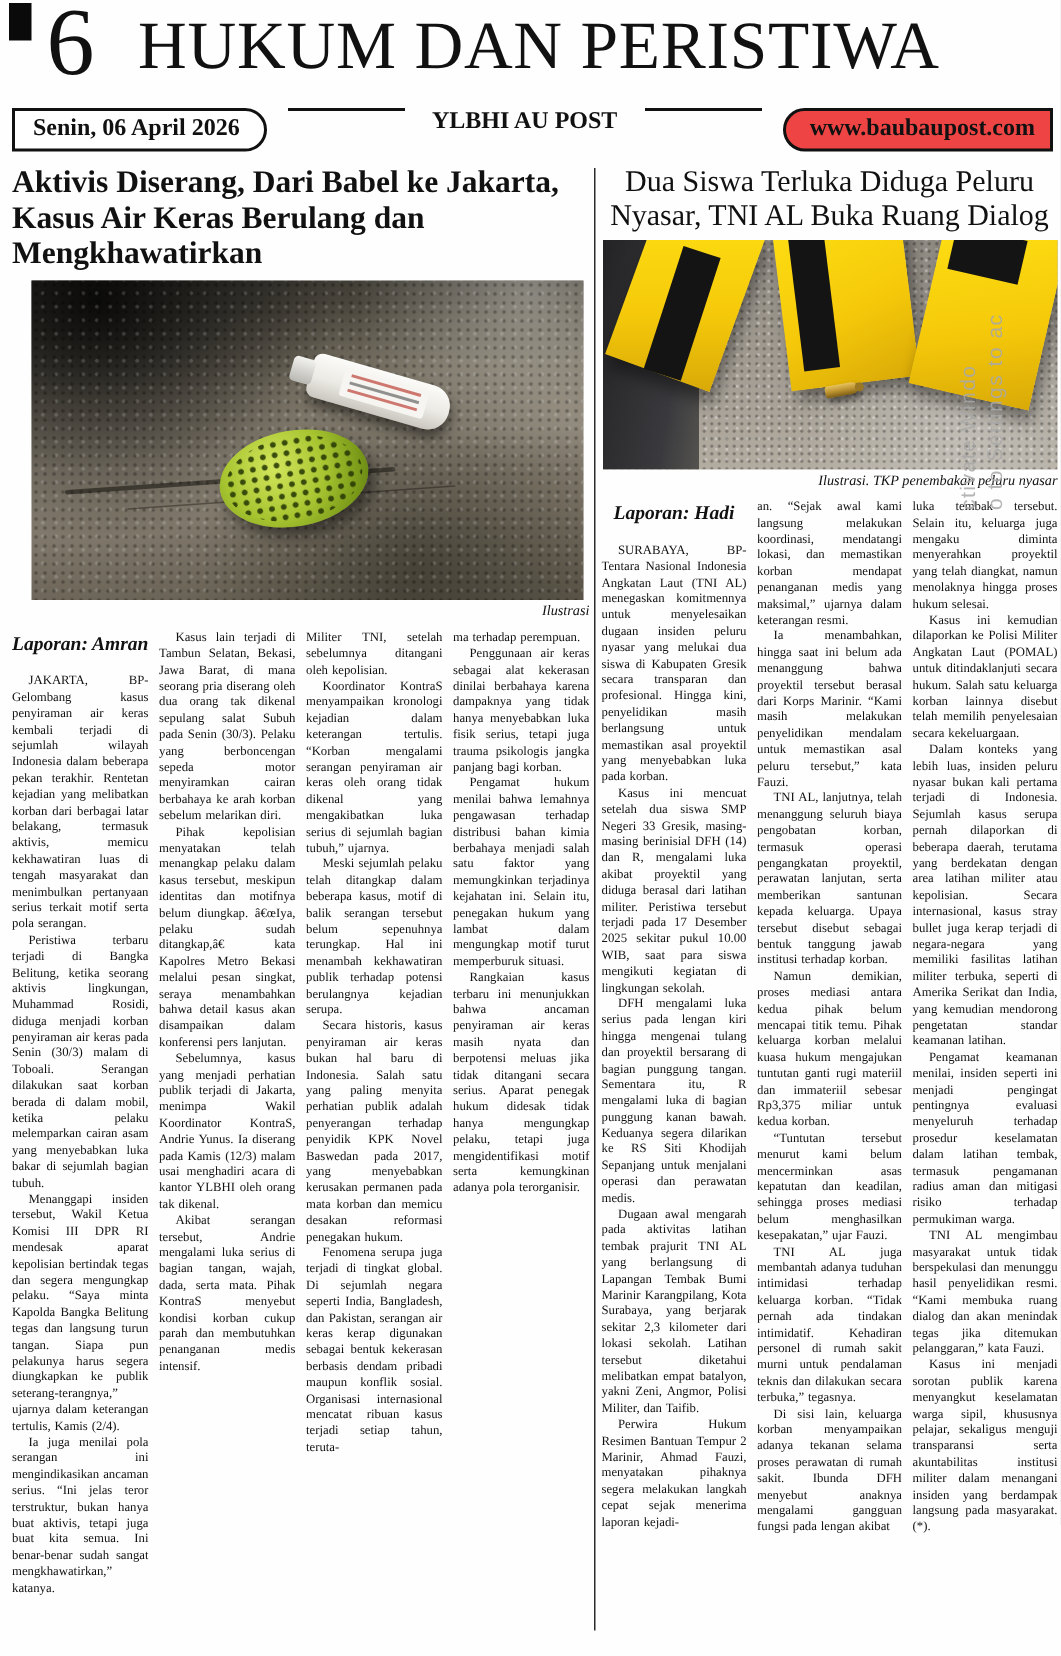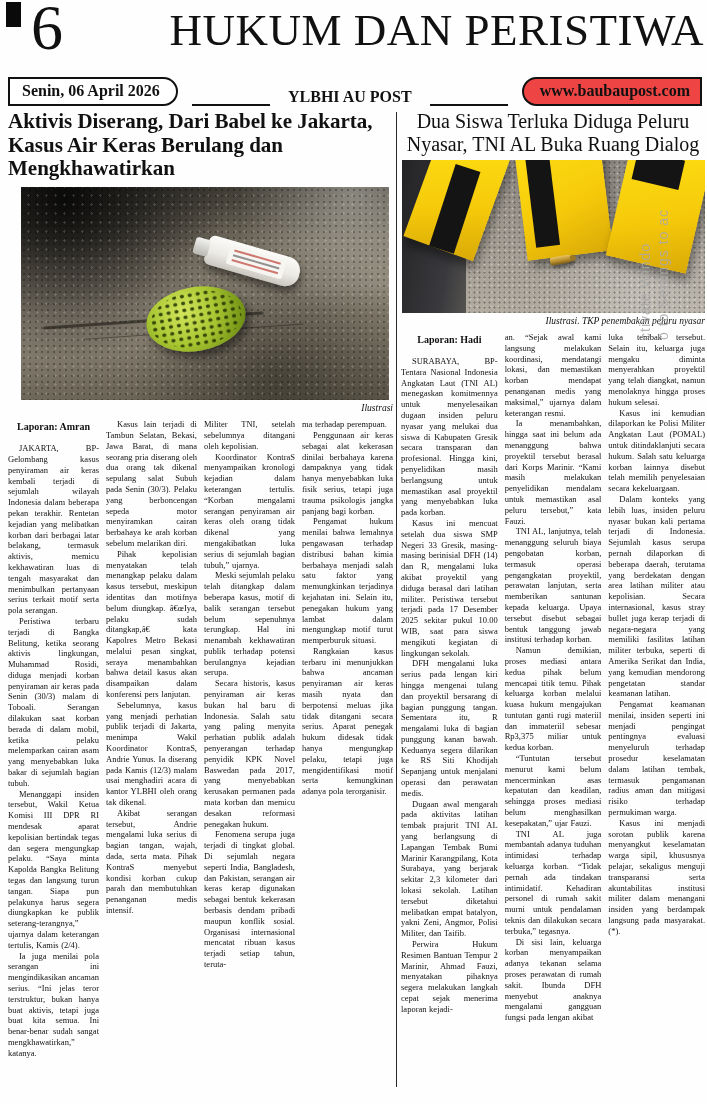--- a/index.html
+++ b/index.html
@@ -2,23 +2,23 @@
 <html><head>
 <meta charset="utf-8">
 <style>
   html,body{margin:0;padding:0;background:#e9e9e9;}
   .page{position:relative;width:707px;height:1104px;background:#fefefe;color:#111;
         font-family:"Liberation Serif","DejaVu Serif",serif;overflow:hidden;}
 
   
   .corner-mark{position:absolute;left:6px;top:2px;width:15px;height:25px;background:#0a0a0a;}
   .page-num{position:absolute;left:31px;top:-4px;font-size:64px;line-height:1;font-weight:400;}
-  .section-title{position:absolute;left:92px;top:4px;width:612px;margin:0;text-align:right;
+  .section-title{position:absolute;left:92px;top:4px;width:612px;margin:0;text-align:left;
         font-size:45px;font-weight:400;letter-spacing:.5px;white-space:nowrap;}
-  .info-bar{position:absolute;left:8px;right:5px;top:72px;display:flex;align-items:flex-end;height:34px;}
+  .info-bar{position:absolute;left:8px;right:5px;top:72px;display:flex;align-items:flex-start;height:34px;}
   .date-box{border:2.5px solid #111;border-left:2px solid #111;border-radius:0 16px 16px 0;
         padding:3px 16px 4px 12px;font-weight:bold;font-size:16px;white-space:nowrap;background:#fff;}
   .site-box{border:2.5px solid #111;border-radius:16px 0 0 16px;
         padding:3px 10px 4px 16px;font-weight:bold;font-size:16px;white-space:nowrap;background:#ef4444;}
   .bar-rule{flex:1;height:2px;background:#111;margin:0 14px;}
   .masthead{font-weight:bold;font-size:16px;white-space:nowrap;padding:0 4px;}
 
   
   .watermark{position:absolute;top:0;right:36px;height:340px;display:flex;gap:2px;z-index:5;
         pointer-events:none;}
@@ -37,21 +37,21 @@
 
   .caption{text-align:right;font-style:italic;font-size:9.5px;margin:3px 0 6px;}
 
   .cols{display:flex;gap:7px;overflow:hidden;}
   .cols-left{height:662px;margin-top:4px;}
   .cols-right{height:758px;margin-top:4px;}
   .col{flex:1;min-width:0;overflow:hidden;}
   .col p{margin:0;font-size:8.5px;line-height:10.8px;text-align:justify;text-indent:11px;
         word-spacing:.5px;}
   .col p.noindent{text-indent:0;}
-  .byline{text-align:center;font-weight:bold;font-size:10px;margin:2px 0 11px;}
+  .byline{text-align:center;font-weight:bold;font-size:13px;margin:2px 0 11px;font-style:italic;}
 
   
   .photo-left{position:relative;width:368px;height:213px;margin-left:13px;overflow:hidden;
       background:
         radial-gradient(circle at 12% 6%, rgba(5,5,5,.9) 0%, rgba(10,10,10,.55) 18%, transparent 42%),
         radial-gradient(circle at 90% 4%, rgba(200,198,190,.5) 0%, transparent 30%),
         radial-gradient(circle at 70% 90%, rgba(40,38,30,.55) 0%, transparent 45%),
         linear-gradient(175deg,#34322c 0%,#4a463d 14%,#7b7466 34%,#8d8577 52%,#7e7668 72%,#5f594c 100%);}
   .photo-left .speckle{position:absolute;inset:0;
       background-image:radial-gradient(rgba(0,0,0,.28) 1px,transparent 1.5px),
@@ -214,19 +214,20 @@
           <p>Namun demikian, proses mediasi antara kedua pihak belum mencapai titik temu. Pihak keluarga korban melalui kuasa hukum mengajukan tuntutan ganti rugi materiil dan immateriil sebesar Rp3,375 miliar untuk kedua korban.</p>
           <p>“Tuntutan tersebut menurut kami belum mencerminkan asas kepatutan dan keadilan, sehingga proses mediasi belum menghasilkan kesepakatan,” ujar Fauzi.</p>
           <p>TNI AL juga membantah adanya tuduhan intimidasi terhadap keluarga korban. “Tidak pernah ada tindakan intimidatif. Kehadiran personel di rumah sakit murni untuk pendalaman teknis dan dilakukan secara terbuka,” tegasnya.</p>
           <p>Di sisi lain, keluarga korban menyampaikan adanya tekanan selama proses perawatan di rumah sakit. Ibunda DFH menyebut anaknya mengalami gangguan fungsi pada lengan akibat</p>
         </div>
         <div class="col">
           <p class="noindent">luka tembak tersebut. Selain itu, keluarga juga mengaku diminta menyerahkan proyektil yang telah diangkat, namun menolaknya hingga proses hukum selesai.</p>
           <p>Kasus ini kemudian dilaporkan ke Polisi Militer Angkatan Laut (POMAL) untuk ditindaklanjuti secara hukum. Salah satu keluarga korban lainnya disebut telah memilih penyelesaian secara kekeluargaan.</p>
           <p>Dalam konteks yang lebih luas, insiden peluru nyasar bukan kali pertama terjadi di Indonesia. Sejumlah kasus serupa pernah dilaporkan di beberapa daerah, terutama yang berdekatan dengan area latihan militer atau kepolisian. Secara internasional, kasus stray bullet juga kerap terjadi di negara-negara yang memiliki fasilitas latihan militer terbuka, seperti di Amerika Serikat dan India, yang kemudian mendorong pengetatan standar keamanan latihan.</p>
           <p>Pengamat keamanan menilai, insiden seperti ini menjadi pengingat pentingnya evaluasi menyeluruh terhadap prosedur keselamatan dalam latihan tembak, termasuk pengamanan radius aman dan mitigasi risiko terhadap permukiman warga.</p>
+          <p>TNI AL mengimbau masyarakat untuk tidak berspekulasi dan menunggu hasil penyelidikan resmi. “Kami membuka ruang dialog dan akan menindak tegas jika ditemukan pelanggaran,” kata Fauzi.</p>
           <p>Kasus ini menjadi sorotan publik karena menyangkut keselamatan warga sipil, khususnya pelajar, sekaligus menguji transparansi serta akuntabilitas institusi militer dalam menangani insiden yang berdampak langsung pada masyarakat.(*).</p>
         </div>
       </div>
     </section>
 
   </div>
 </div>
 
 </body></html>

